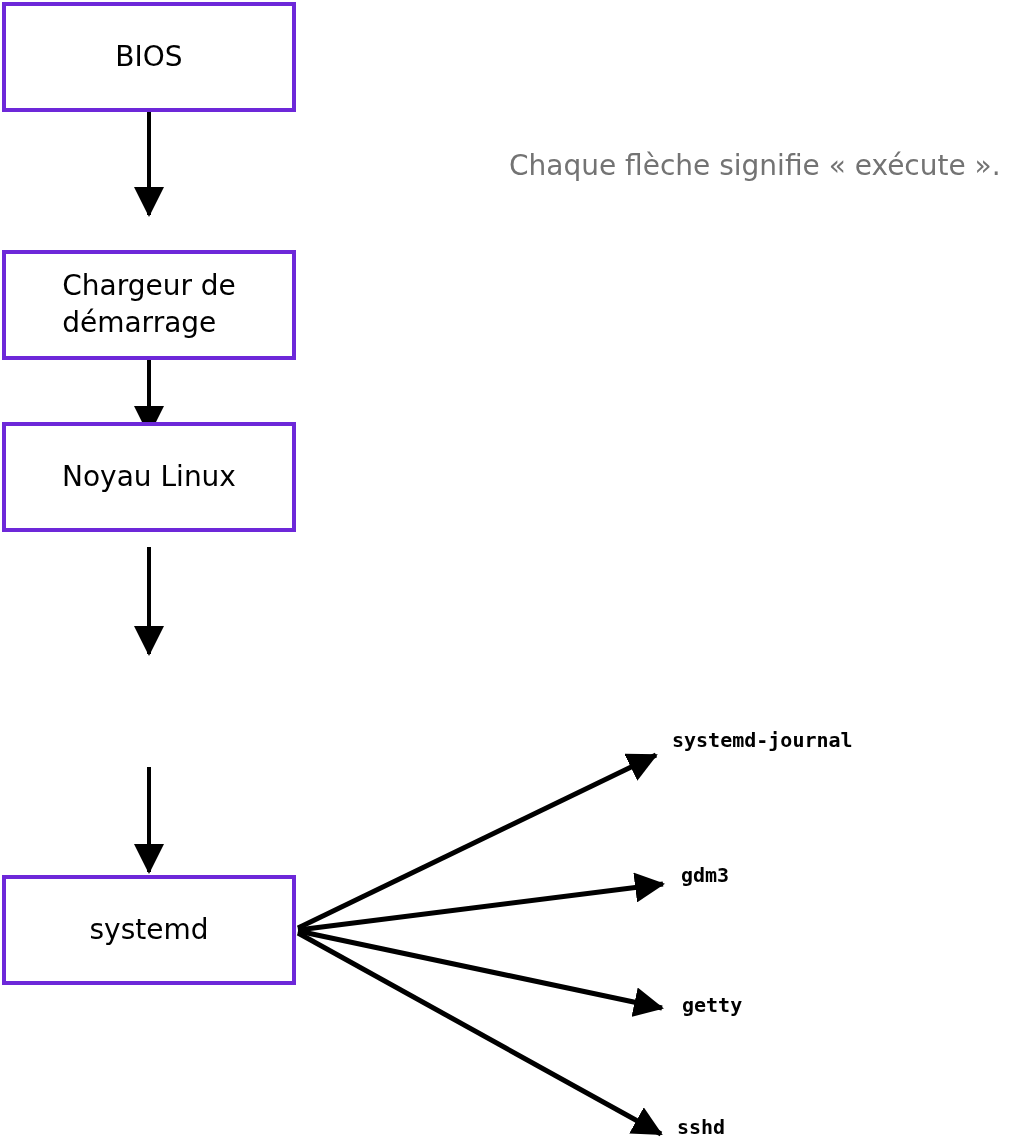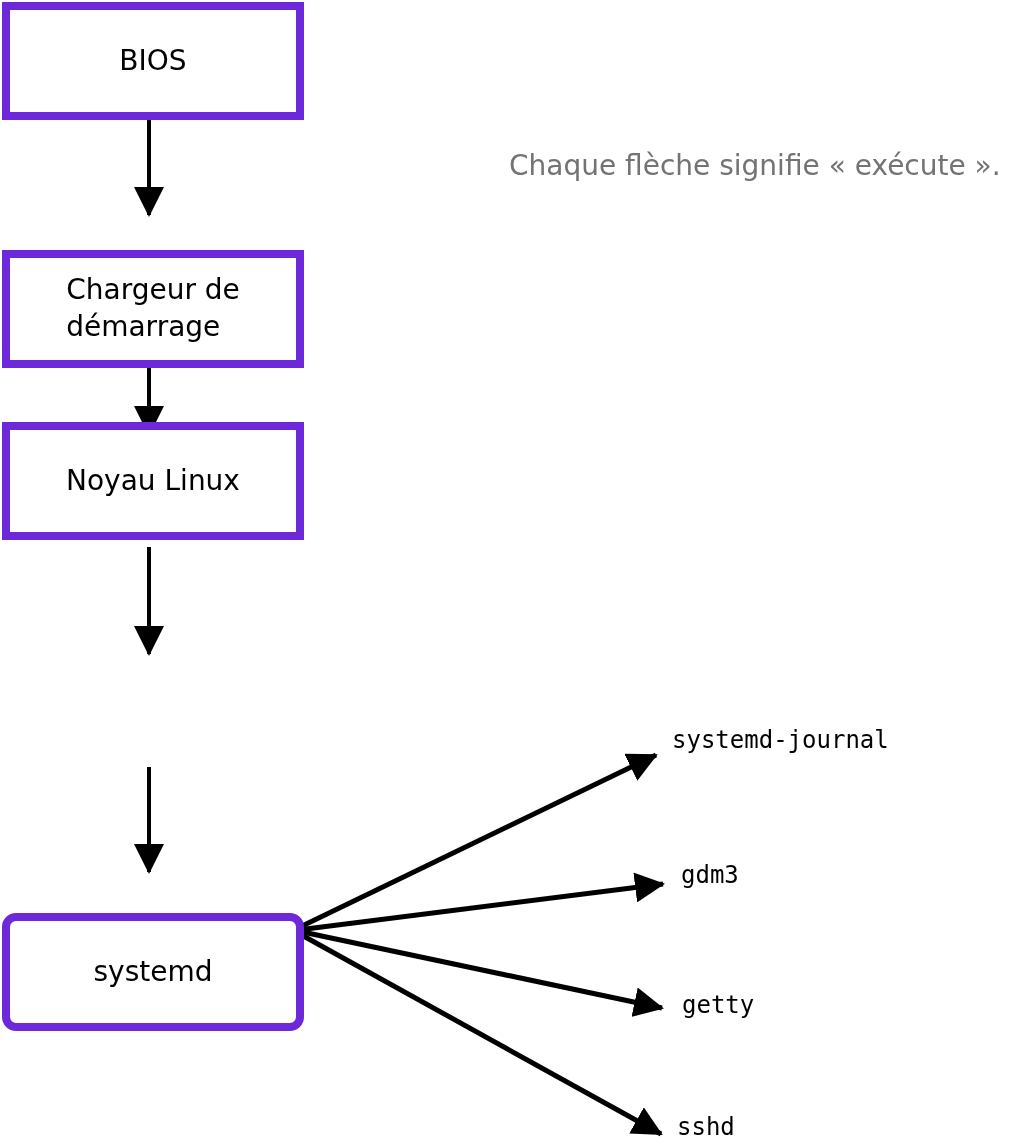--- a/index.html
+++ b/index.html
@@ -15,46 +15,47 @@
   .arrows-layer {
     position: absolute;
     left: 0; top: 0;
     width: 1024px; height: 1144px;
   }
   .node {
     position: absolute;
     left: 2px;
     width: 286px;
     height: 102px;
-    border: 8px solid #6d28d9;
+    border: 4px solid #6d28d9;
     background: #ffffff;
     display: flex;
     align-items: center;
     justify-content: center;
   }
   .node-label {
     font-family: "DejaVu Sans", sans-serif;
     font-size: 28px;
     line-height: 1.32;
     color: #000000;
     white-space: pre-line;
     text-align: left;
   }
   .node-bios        { top: 2px; }
   .node-bootloader  { top: 218px; margin-top: 32px; }
   .node-kernel      { top: 422px; }
   .node-initramfs   { top: 657px; }
-  .node-systemd     { top: 913px; border-radius: 14px; }
+  .node-systemd     { top: 875px; }
   .proc-label {
     position: absolute;
     font-family: "DejaVu Sans Mono", monospace;
-    font-size: 24px;
+    font-size: 20px;
     line-height: 33px;
     color: #000000;
     white-space: nowrap;
+    font-weight: bold;
   }
   .proc-journal { left: 672px; top: 724px; }
   .proc-gdm3    { left: 681px; top: 859px; }
   .proc-getty   { left: 682px; top: 989px; }
   .proc-sshd    { left: 677px; top: 1111px; }
   .annotation {
     position: absolute;
     left: 509px;
     top: 149px;
     font-family: "DejaVu Sans", sans-serif;

